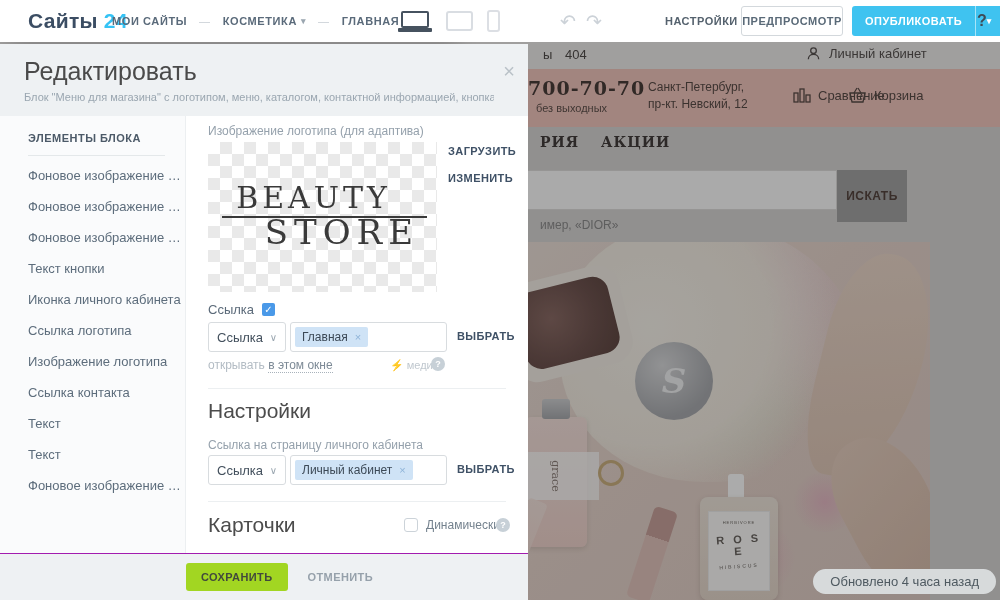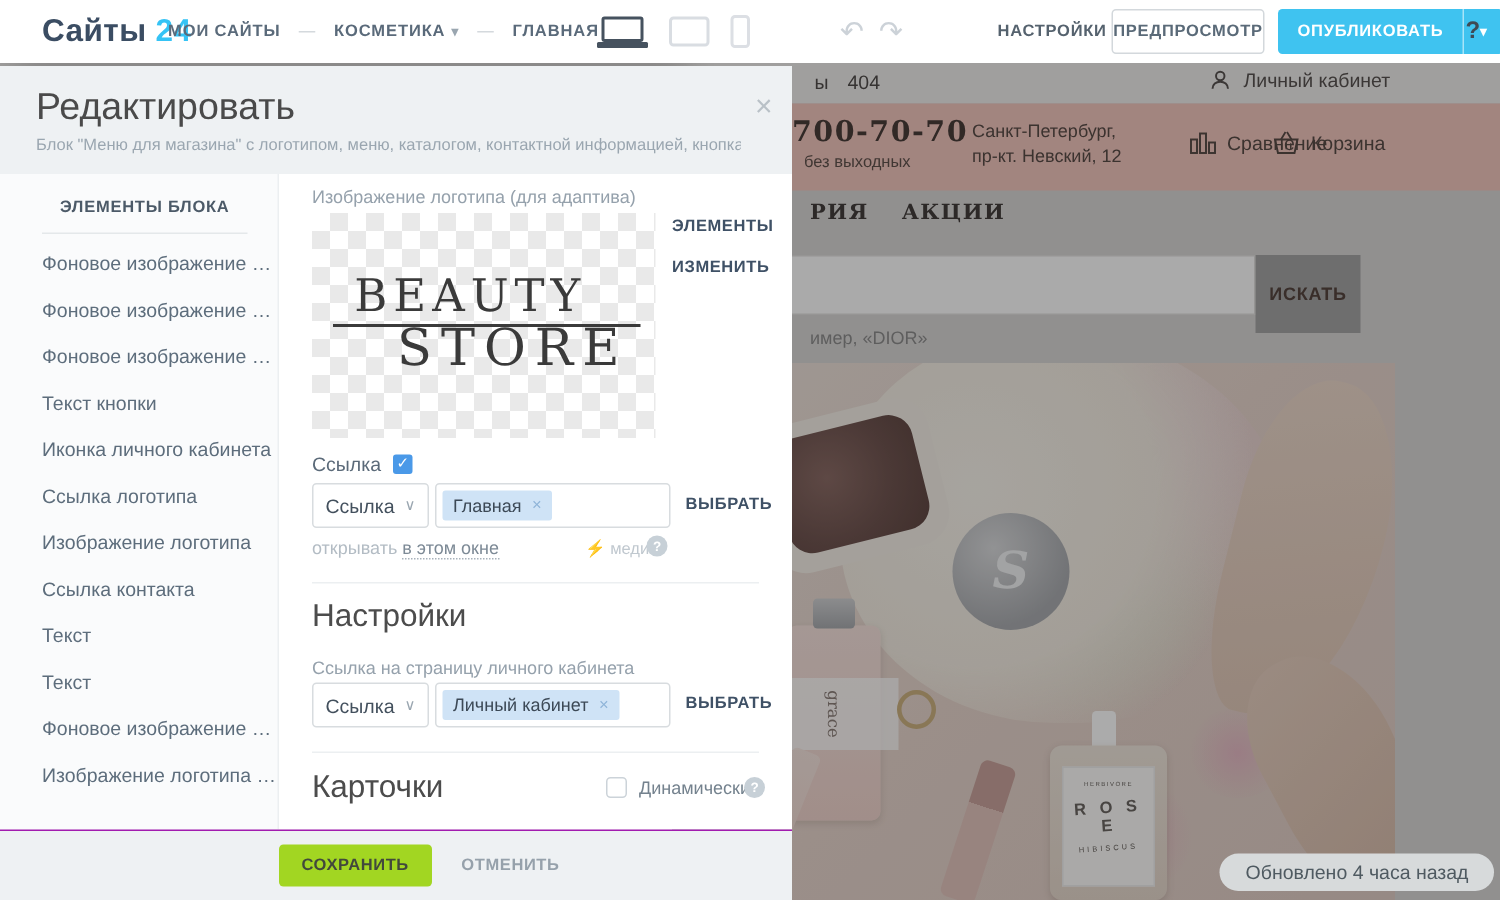--- a/index.html
+++ b/index.html
@@ -95,21 +95,21 @@
     padding:5px 17px; font-size:13px; color:#4f5a61; }
 
   
   .modal { position:absolute; left:0; top:44px; width:448px; height:556px; z-index:20; box-shadow:10px 0 22px rgba(0,0,0,.28); background:#fff; }
   .modal-header { position:absolute; left:0; top:0; width:528px; height:72px; background:#eef1f3; padding:13px 24px; }
   .modal-title { font-size:25px; color:#4a4a4a; font-weight:400; }
   .modal-subtitle { margin-top:5px; font-size:11px; color:#9aa6b0; white-space:nowrap; overflow:hidden; width:470px; }
   .modal-close { position:absolute; right:13px; top:17px; font-size:20px; color:#b9c1c7; line-height:1; cursor:pointer; }
   .modal-body { position:absolute; left:0; top:72px; width:528px; height:437px; display:flex; }
   .m-sidebar { width:186px; height:437px; background:#fafbfc; border-right:1px solid #eceff1; padding-top:16px; }
-  .ms-header { font-size:11px; font-weight:bold; color:#4c5a68; letter-spacing:.5px; margin:0 20px 0 28px;text-align:center; }
+  .ms-header { font-size:11px; font-weight:bold; color:#4c5a68; letter-spacing:.5px; margin:0 20px 0 28px; }
   .ms-hr { height:1px; background:#e4e8ea; margin:11px 20px 4px 28px; }
   .ms-item { font-size:13px; color:#5d6d7c; padding:8px 10px 8px 28px; white-space:nowrap; overflow:hidden; cursor:pointer; }
   .m-main { position:relative; flex:1; background:#fff; }
   .field-label { position:absolute; font-size:12px; color:#95a1ac; }
   .logo-box { position:absolute; left:22px; top:26px; width:229px; height:150px; background-color:#fff;
     background-image:linear-gradient(45deg,#e9e9e9 25%,transparent 25%,transparent 75%,#e9e9e9 75%),
                      linear-gradient(45deg,#e9e9e9 25%,transparent 25%,transparent 75%,#e9e9e9 75%);
     background-size:24px 24px; background-position:0 0,12px 12px; overflow:hidden; }
   .logo-art { position:absolute; left:0; top:38px; width:229px; font-family:"DejaVu Serif", serif; color:#3a3a3a; }
   .logo-art .l1 { font-size:30px; letter-spacing:4px; text-align:center; padding-right:18px; }
@@ -283,33 +283,32 @@
         <div class="ms-item">Фоновое изображение …</div>
         <div class="ms-item">Фоновое изображение …</div>
         <div class="ms-item">Текст кнопки</div>
         <div class="ms-item">Иконка личного кабинета</div>
         <div class="ms-item">Ссылка логотипа</div>
         <div class="ms-item">Изображение логотипа</div>
         <div class="ms-item">Ссылка контакта</div>
         <div class="ms-item">Текст</div>
         <div class="ms-item">Текст</div>
         <div class="ms-item">Фоновое изображение …</div>
-        <div class="ms-item">Изображение логотипа …</div>
       </div>
 
       <div class="m-main">
         <div class="field-label" style="left:22px;top:8px;">Изображение логотипа (для адаптива)</div>
         <div class="logo-box">
           <div class="logo-art">
             <div class="l1">BEAUTY</div>
             <div class="rule"></div>
             <div class="l2">STORE</div>
           </div>
         </div>
-        <div class="action-link" style="left:262px;top:29px;">ЭЛЕМЕНТЫ</div>
+        <div class="action-link" style="left:262px;top:29px;">ЗАГРУЗИТЬ</div>
         <div class="action-link" style="left:262px;top:56px;">ИЗМЕНИТЬ</div>
 
         <div class="cb-row" style="left:22px;top:186px;">
           <span>Ссылка</span>
           <span class="cb-on">✓</span>
         </div>
         <div class="dropdown" style="left:22px;top:206px;">
           <span>Ссылка</span>
           <span class="chev">∨</span>
         </div>

